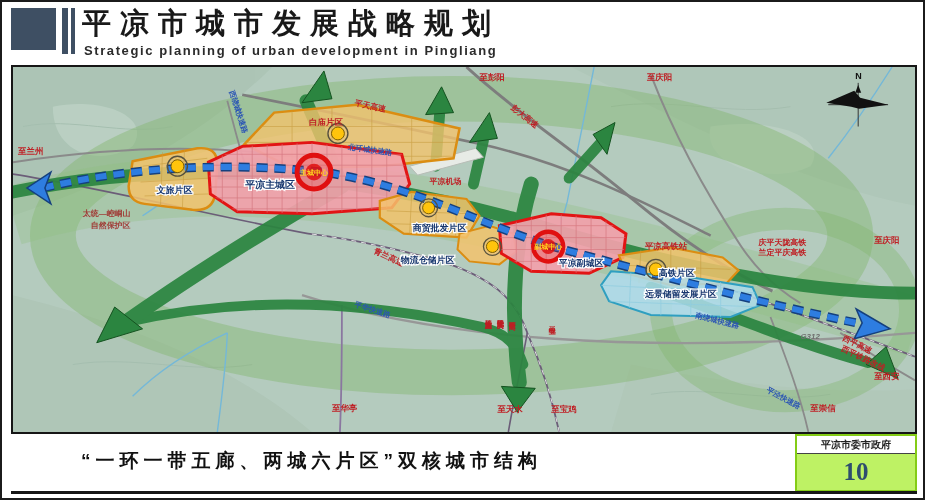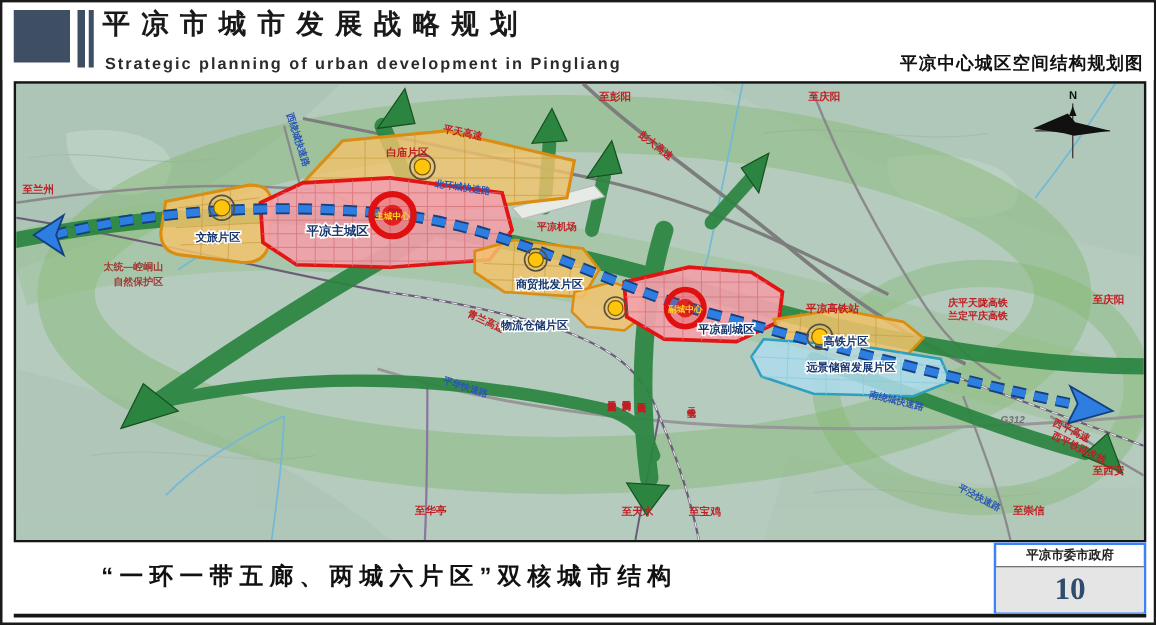--- a/index.html
+++ b/index.html
@@ -4,21 +4,21 @@
 <style>
   html,body{margin:0;padding:0;background:#fff;}
   .page{position:relative;width:925px;height:500px;background:#ffffff;
         font-family:"Liberation Sans","DejaVu Sans",sans-serif;
         border:2px solid #1b1b1b;box-sizing:border-box;overflow:hidden;}
   
   .header{position:absolute;left:0;top:0;width:925px;height:62px;background:#fff;}
   .logo-block{position:absolute;left:9px;top:6px;width:45px;height:42px;background:#3e4f63;}
   .logo-bar1{position:absolute;left:60px;top:6px;width:6px;height:46px;background:#3e4f63;}
   .logo-bar2{position:absolute;left:69px;top:6px;width:4px;height:46px;background:#3e4f63;}
-  .title-cn{position:absolute;left:80px;top:2px;font-size:22px;font-weight:bold;color:#191919;
+  .title-cn{position:absolute;left:80px;top:2px;font-size:29px;font-weight:bold;color:#191919;
             letter-spacing:9px;font-family:"Liberation Serif","DejaVu Serif",serif;white-space:nowrap;}
   .title-en{position:absolute;left:82px;top:41px;font-size:13px;font-weight:bold;color:#2b2b2b;
             letter-spacing:1.6px;white-space:nowrap;}
   .map-name{position:absolute;right:12px;top:40px;font-size:14px;font-weight:bold;color:#111;
             letter-spacing:1px;}
   
   .map-frame{position:absolute;left:9px;top:63px;width:906px;height:369px;border:2px solid #161616;
              box-sizing:border-box;background:#b4cbbe;}
   .map-frame svg{display:block;width:100%;height:100%;}
   
@@ -30,39 +30,38 @@
   .tn10{fill:#16366e;font:bold 10px "Liberation Sans",sans-serif;stroke:#ffffff;stroke-width:2.6px;paint-order:stroke;}
   .tg{fill:#6f6f6f;font:italic bold 8px "Liberation Sans",sans-serif;}
   .ty{fill:#ffd51e;font:bold 7px "Liberation Sans",sans-serif;}
   .tv{writing-mode:vertical-rl;fill:#bf1f24;font:bold 7px "Liberation Sans",sans-serif;}
   .tN{fill:#111;font:bold 9px "Liberation Sans",sans-serif;}
   
   .footer{position:absolute;left:9px;top:432px;width:906px;height:60px;background:#fff;
           border-bottom:3px solid #161616;box-sizing:border-box;}
   .caption{position:absolute;left:70px;top:14px;width:520px;text-align:left;font-size:19px;
            font-weight:bold;color:#111;letter-spacing:5px;white-space:nowrap;}
-  .org-box{position:absolute;right:0px;top:0px;width:122px;height:57px;border:2px solid #3b82f6;
+  .org-box{position:absolute;right:0px;top:0px;width:122px;height:57px;border:2px solid #84cc16;
            box-sizing:border-box;background:#fff;}
   .org-name{height:17px;line-height:17px;text-align:center;font-size:10px;font-weight:bold;color:#222;
             font-family:"Liberation Serif","DejaVu Serif",serif;border-bottom:1px solid #444;}
-  .page-num{height:36px;line-height:36px;text-align:center;background:#e5e5e5;color:#2e4d6e;
+  .page-num{height:36px;line-height:36px;text-align:center;background:#bef264;color:#2e4d6e;
             font-size:25px;font-weight:bold;font-family:"Liberation Serif","DejaVu Serif",serif;}
 </style>
 </head>
 <body>
 
 <div class="page">
 
   <div class="header">
     <div class="logo-block"></div>
     <div class="logo-bar1"></div>
     <div class="logo-bar2"></div>
     <div class="title-cn">平凉市城市发展战略规划</div>
     <div class="title-en">Strategic planning of urban development in Pingliang</div>
-    <div class="map-name">平凉中心城区空间结构规划图</div>
   </div>
 
   <div class="map-frame">
   <svg viewBox="0 0 905 368" preserveAspectRatio="none">
     <defs>
       <clipPath id="cpMain">
             <polygon points="196,96 230,80 300,76 390,88 398,118 380,142 300,148 225,146 198,128"></polygon>
           </clipPath>
       <clipPath id="cpFu">
             <polygon points="488,160 540,148 590,152 615,168 612,192 578,208 520,206 490,188"></polygon>

